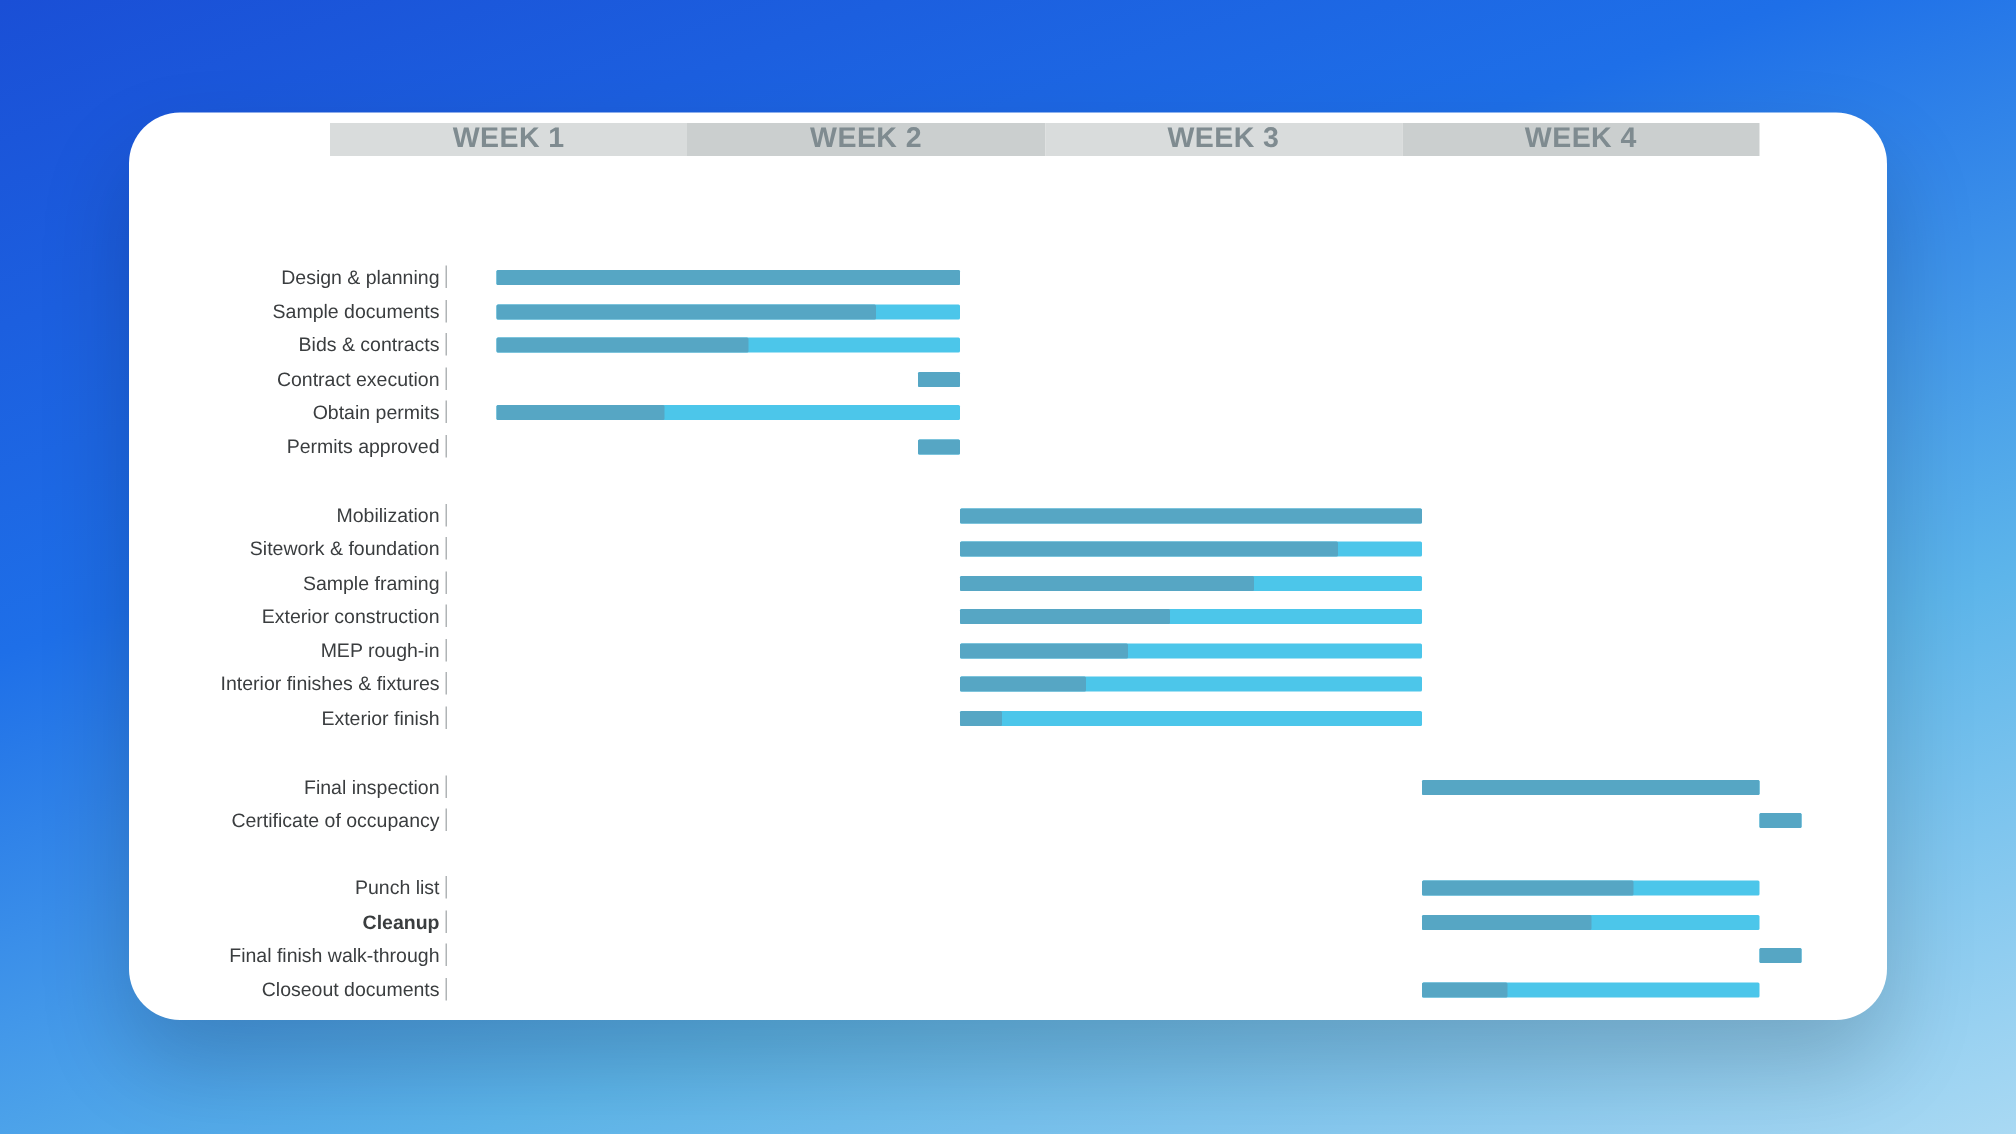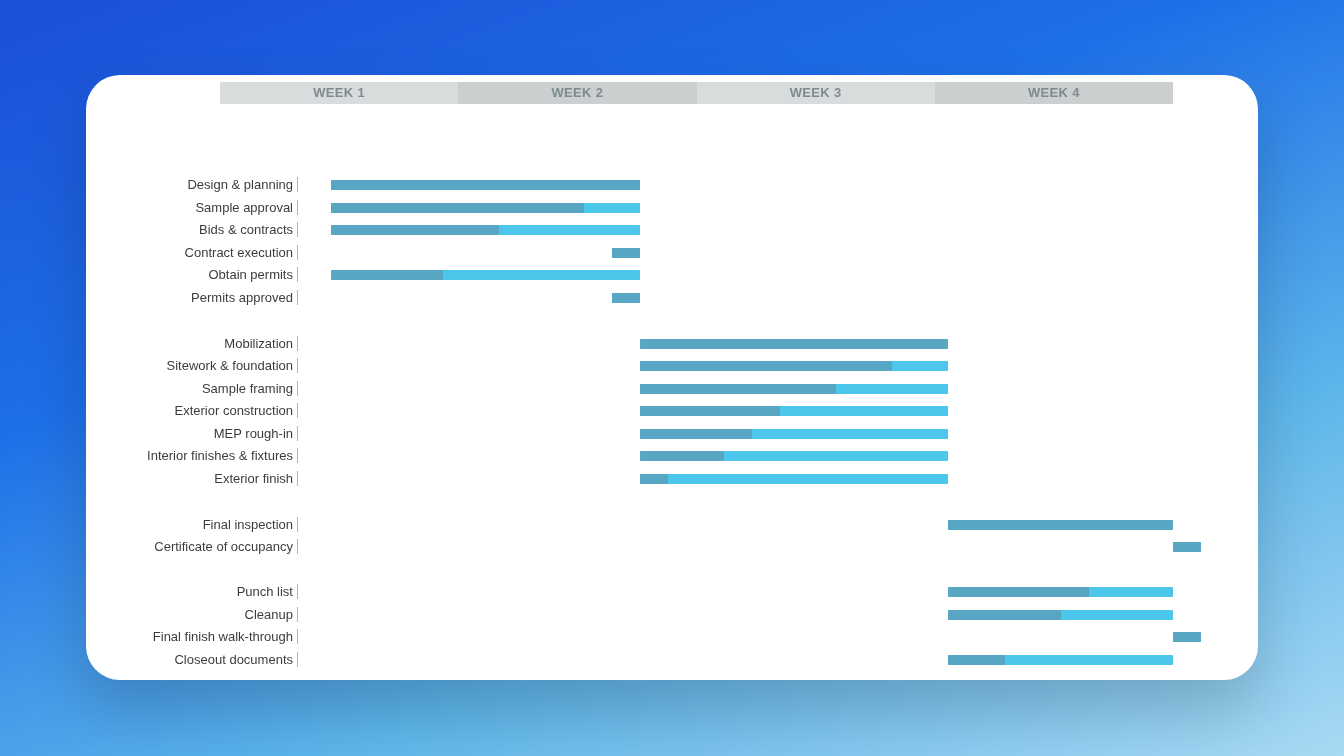--- a/index.html
+++ b/index.html
@@ -27,21 +27,21 @@
     position: absolute;
     left: 134px;
     top: 7px;
     width: 953px;
     height: 22px;
     display: flex;
   }
   .week-header .cell {
     flex: 1;
     text-align: center;
-    font-size: 13px;
+    font-size: 19px;
     font-weight: 700;
     color: #7f8b90;
     line-height: 22px;
     letter-spacing: .3px;
   }
   .week-header .shade-a { background: #d9dcdc; }
   .week-header .shade-b { background: #cbcfcf; }
 
   .plot {
     position: absolute;
@@ -111,21 +111,21 @@
   <div class="plot" id="plot">
       <div class="row" style="top: 68px;">
         <span class="label">Design &amp; planning</span>
         <span class="tick"></span>
         <span class="track">
           <span class="bar plan" style="left: 28.0645px; width: 308.71px;"></span>
           <span class="bar done" style="left: 28.0645px; width: 308.71px;"></span>
         </span>
       </div>
       <div class="row" style="top: 90.5px;">
-        <span class="label">Sample approval</span>
+        <span class="label">Sample documents</span>
         <span class="tick"></span>
         <span class="track">
           <span class="bar plan" style="left: 28.0645px; width: 308.71px;"></span>
           <span class="bar done" style="left: 28.0645px; width: 252.581px;"></span>
         </span>
       </div>
       <div class="row" style="top: 113px;">
         <span class="label">Bids &amp; contracts</span>
         <span class="tick"></span>
         <span class="track">
@@ -230,21 +230,21 @@
         </span>
       </div>
       <div class="row" style="top: 475px;">
         <span class="label">Punch list</span>
         <span class="tick"></span>
         <span class="track">
           <span class="bar plan" style="left: 645.484px; width: 224.516px;"></span>
           <span class="bar done" style="left: 645.484px; width: 140.323px;"></span>
         </span>
       </div>
-      <div class="row" style="top: 497.5px;">
+      <div class="row" style="top: 497.5px; font-weight: bold;">
         <span class="label">Cleanup</span>
         <span class="tick"></span>
         <span class="track">
           <span class="bar plan" style="left: 645.484px; width: 224.516px;"></span>
           <span class="bar done" style="left: 645.484px; width: 112.258px;"></span>
         </span>
       </div>
       <div class="row" style="top: 520px;">
         <span class="label">Final finish walk-through</span>
         <span class="tick"></span>

